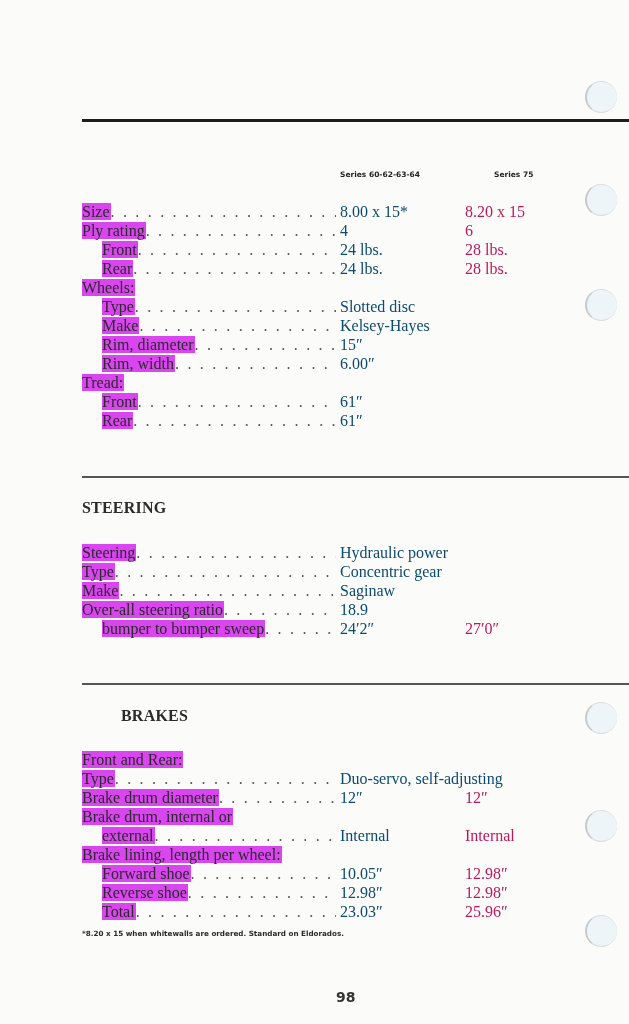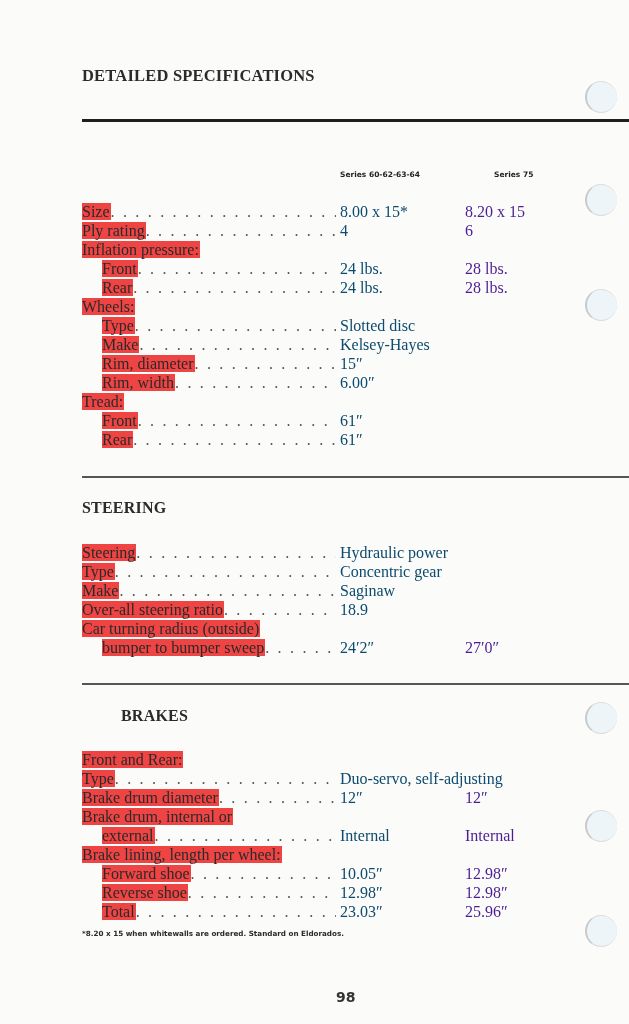--- a/index.html
+++ b/index.html
@@ -74,34 +74,34 @@
     white-space: nowrap;
   }
   .row .label {
     position: absolute;
     left: 0;
     width: 254px;
     overflow: hidden;
     color: #2a2a2a;
   }
   .row.indent .label { padding-left: 20px; width: 234px; }
-  .row .label .text { background: #ef4444; padding-right: 1px; font-family: Liberation Serif, serif; }
+  .row .label .text { background: #d946ef; padding-right: 1px; font-family: Liberation Serif, serif; }
   .row .label .leader {
     letter-spacing: 2.2px;
     color: #555;
   }
   .row .v1 {
     position: absolute;
     left: 258px;
     color: #0c4a6e;
   }
   .row .v2 {
     position: absolute;
     left: 383px;
-    color: #4c1d95;
+    color: #be185d;
   }
   .footnote {
     position: absolute;
     left: 82px; top: 929px;
     font-family: "DejaVu Sans", sans-serif;
     font-weight: bold;
     font-size: 7.2px;
     color: #2a2a2a;
   }
   .page-number {
@@ -123,43 +123,37 @@
     border-top: 1px solid #dcdcdc;
     border-bottom: 1px solid #dcdcdc;
     box-sizing: border-box;
   }
 </style>
 </head>
 <body>
 
 <div class="page">
 
-  <div class="page-title">DETAILED SPECIFICATIONS</div>
   <div class="rule thick"></div>
 
 
   <div class="col-header" style="left:340px;">Series 60-62-63-64</div>
   <div class="col-header" style="left:494px;">Series 75</div>
 
   <div class="rows" id="rows-tires" style="top:202px;">
       <div class="row">
         <span class="label"><span class="text">Size</span><span class="leader">. . . . . . . . . . . . . . . . . . . . . . . . . . . . . . . . . . . . . . . . .</span></span>
         <span class="v1">8.00 x 15*</span>
         <span class="v2">8.20 x 15</span>
       </div>
       <div class="row">
         <span class="label"><span class="text">Ply rating</span><span class="leader">. . . . . . . . . . . . . . . . . . . . . . . . . . . . . . . . . . . . . . . . .</span></span>
         <span class="v1">4</span>
         <span class="v2">6</span>
       </div>
-      <div class="row">
-        <span class="label"><span class="text">Inflation pressure:</span></span>
-        <span class="v1"></span>
-        <span class="v2"></span>
-      </div>
       <div class="row indent">
         <span class="label"><span class="text">Front</span><span class="leader">. . . . . . . . . . . . . . . . . . . . . . . . . . . . . . . . . . . . . . . . .</span></span>
         <span class="v1">24 lbs.</span>
         <span class="v2">28 lbs.</span>
       </div>
       <div class="row indent">
         <span class="label"><span class="text">Rear</span><span class="leader">. . . . . . . . . . . . . . . . . . . . . . . . . . . . . . . . . . . . . . . . .</span></span>
         <span class="v1">24 lbs.</span>
         <span class="v2">28 lbs.</span>
       </div>
@@ -220,25 +214,20 @@
         <span class="v2"></span>
       </div>
       <div class="row">
         <span class="label"><span class="text">Make</span><span class="leader">. . . . . . . . . . . . . . . . . . . . . . . . . . . . . . . . . . . . . . . . .</span></span>
         <span class="v1">Saginaw</span>
         <span class="v2"></span>
       </div>
       <div class="row">
         <span class="label"><span class="text">Over-all steering ratio</span><span class="leader">. . . . . . . . . . . . . . . . . . . . . . . . . . . . . . . . . . . . . . . . .</span></span>
         <span class="v1">18.9</span>
-        <span class="v2"></span>
-      </div>
-      <div class="row">
-        <span class="label"><span class="text">Car turning radius (outside)</span></span>
-        <span class="v1"></span>
         <span class="v2"></span>
       </div>
       <div class="row indent">
         <span class="label"><span class="text">bumper to bumper sweep</span><span class="leader">. . . . . . . . . . . . . . . . . . . . . . . . . . . . . . . . . . . . . . . . .</span></span>
         <span class="v1">24′2″</span>
         <span class="v2">27′0″</span>
       </div>
     </div>
 
   <div class="rule thin2"></div>

